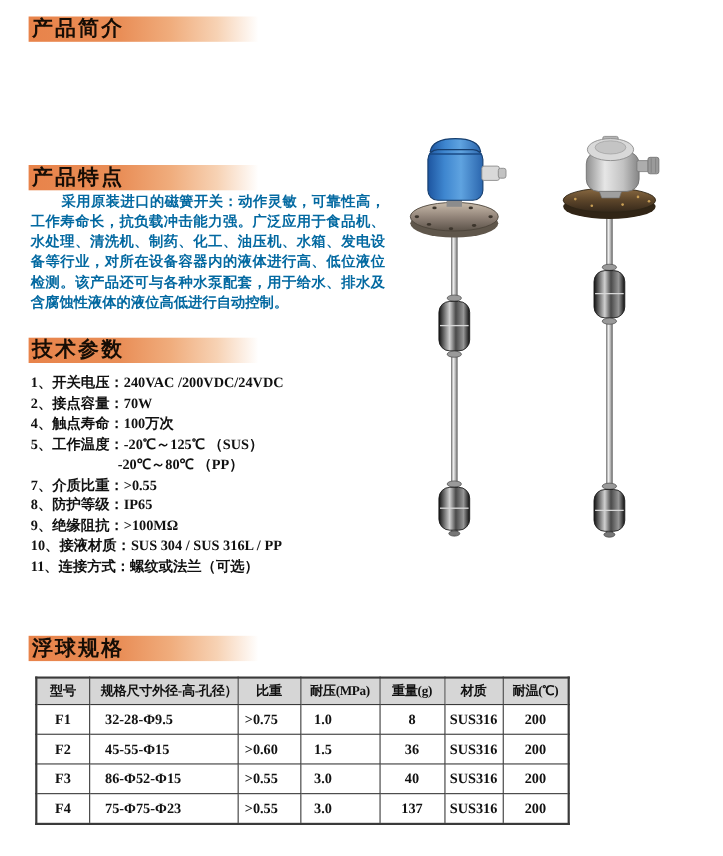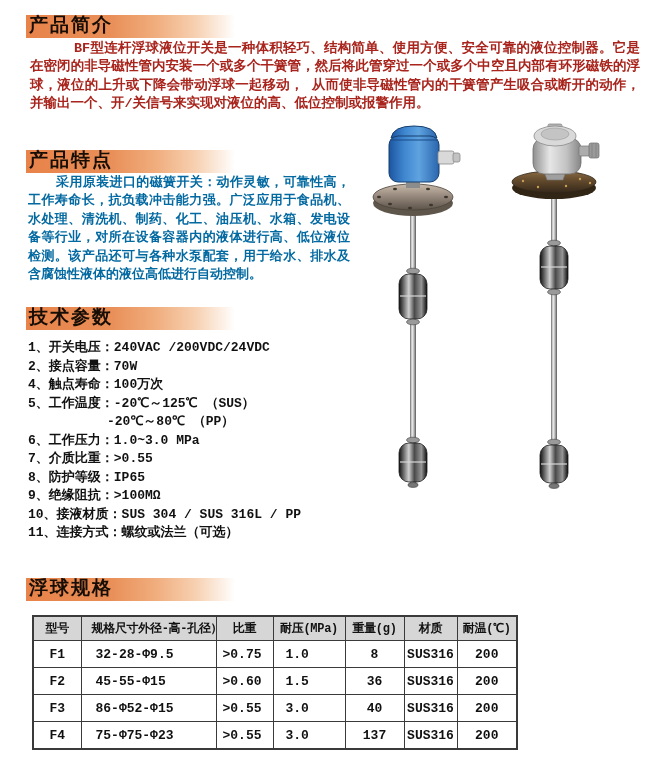--- a/index.html
+++ b/index.html
@@ -1,18 +1,18 @@
 <!DOCTYPE html>
 <html><head>
 <meta charset="utf-8">
 <style>
   html,body{margin:0;padding:0;background:#ffffff;}
   .page{
     position:relative;width:657px;height:778px;background:#ffffff;overflow:hidden;
-    font-family:Liberation Mono, monospace;font-weight:bold;color:#111;
+    font-family:Liberation Serif, serif;font-weight:bold;color:#111;
   }
   
   .secbar{
     position:absolute;left:26px;width:206px;height:23px;
     background:linear-gradient(90deg,#e8834a 0%,#e98e57 40%,#f0ad7d 62%,#f7d2b4 82%,#ffffff 100%);
     color:#160d05;font-size:19px;line-height:23px;letter-spacing:2px;padding-left:3px;
     white-space:nowrap;
   }
   #bar-intro{top:15px}
   #bar-features{top:150px}
@@ -57,21 +57,20 @@
   #dev-right{left:508px;top:122px;}
 </style>
 </head>
 <body>
 
 <div class="page">
 
   <div class="secbar" id="bar-intro">
     <span>产品简介</span>
   </div>
-  <p class="intro">BF型连杆浮球液位开关是一种体积轻巧、结构简单、使用方便、安全可靠的液位控制器。它是在密闭的非导磁性管内安装一个或多个干簧管，然后将此管穿过一个或多个中空且内部有环形磁铁的浮球，液位的上升或下降会带动浮球一起移动， 从而使非导磁性管内的干簧管产生吸合或断开的动作， 并输出一个、开/关信号来实现对液位的高、低位控制或报警作用。</p>
 
   <div class="secbar" id="bar-features">
     <span>产品特点</span>
   </div>
   <p class="features">采用原装进口的磁簧开关：动作灵敏，可靠性高，工作寿命长，抗负载冲击能力强。广泛应用于食品机、水处理、清洗机、制药、化工、油压机、水箱、发电设备等行业，对所在设备容器内的液体进行高、低位液位检测。该产品还可与各种水泵配套，用于给水、排水及含腐蚀性液体的液位高低进行自动控制。</p>
 
   <svg class="dev" id="dev-left" width="95" height="372" viewBox="0 0 95 372" role="img">
     <defs>
       <linearGradient id="rodG1" x1="0" y1="0" x2="1" y2="0">
         <stop offset="0" stop-color="#6a6a6a"></stop>
@@ -181,21 +180,20 @@
 
   <div class="secbar" id="bar-tech">
     <span>技术参数</span>
   </div>
   <div class="tech">
     <div class="tline">1、开关电压：240VAC /200VDC/24VDC</div>
     <div class="tline">2、接点容量：70W</div>
     <div class="tline">4、触点寿命：100万次</div>
     <div class="tline">5、工作温度：-20℃～125℃ （SUS）</div>
     <div class="tline cont">-20℃～80℃ （PP）</div>
-    <div class="tline">6、工作压力：1.0~3.0 MPa</div>
     <div class="tline">7、介质比重：&gt;0.55</div>
     <div class="tline">8、防护等级：IP65</div>
     <div class="tline">9、绝缘阻抗：&gt;100MΩ</div>
     <div class="tline">10、接液材质：SUS 304 / SUS 316L / PP</div>
     <div class="tline">11、连接方式：螺纹或法兰（可选）</div>
   </div>
 
   <div class="secbar" id="bar-spec">
     <span>浮球规格</span>
   </div>

